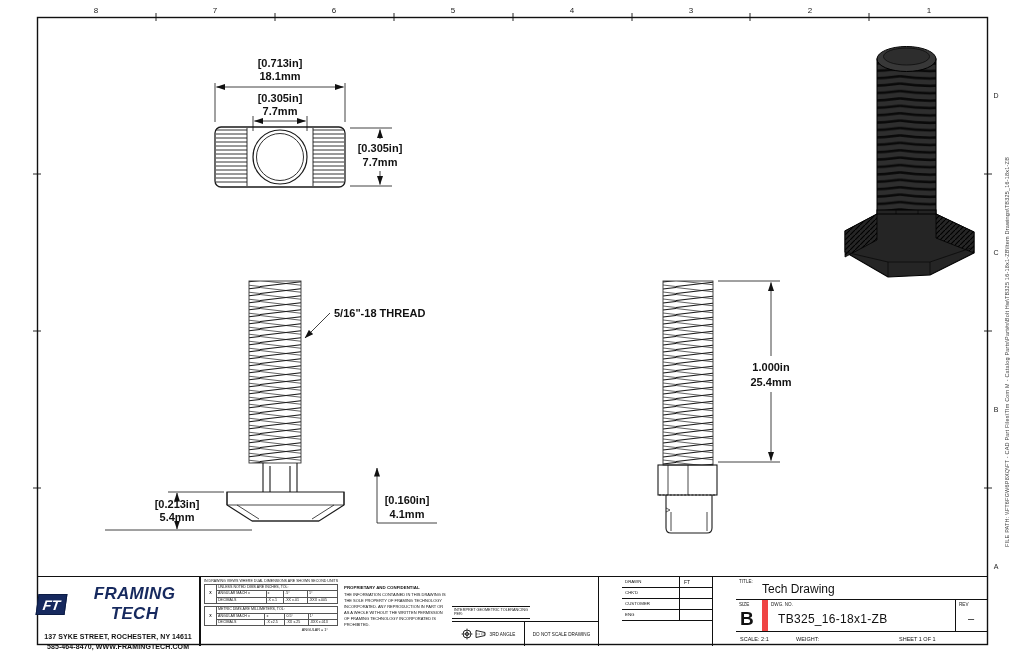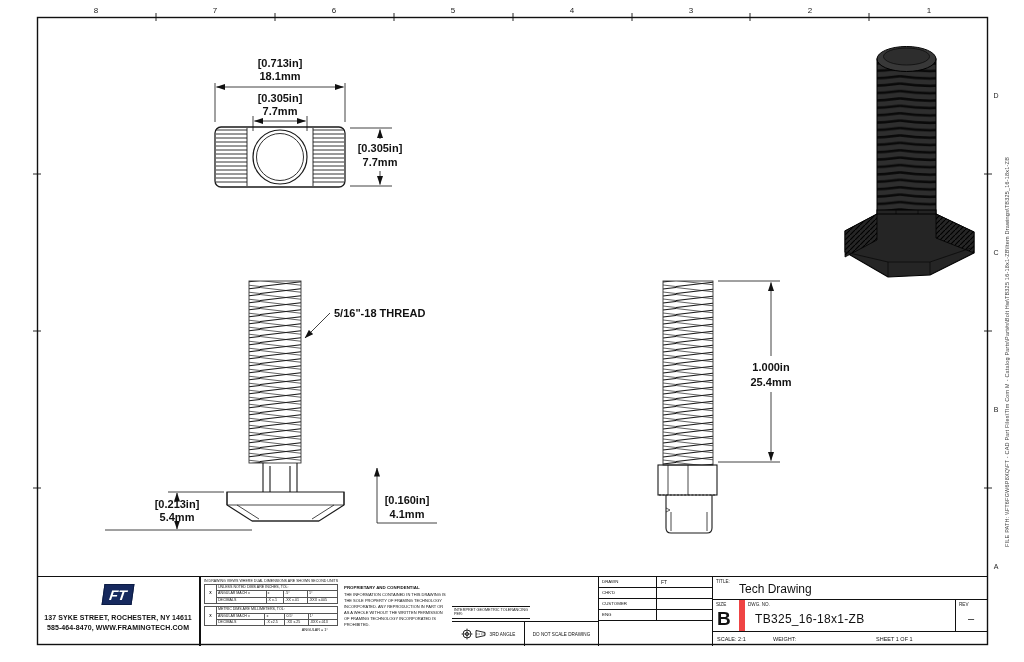--- a/index.html
+++ b/index.html
@@ -6,21 +6,21 @@
   body{width:1024px;height:662px;position:relative;font-family:"Liberation Sans",sans-serif;overflow:hidden;}
   svg text{font-family:"Liberation Sans",sans-serif;}
   .dim{font-size:11px;font-weight:700;fill:#111;text-anchor:middle;}
   .dimL{font-size:11px;font-weight:700;fill:#111;}
   .zone{font-size:8px;fill:#222;text-anchor:middle;}
   .zletter{font-size:7px;fill:#222;text-anchor:middle;}
   .fpath{font-size:5.5px;fill:#444;letter-spacing:.2px;text-anchor:middle;}
   #footer{position:absolute;left:37px;top:576px;width:951px;height:69px;border-top:1px solid #111;box-sizing:border-box;font-size:5px;color:#111;}
   #footer *{box-sizing:border-box;}
   .sect{position:absolute;top:0;height:69px;}
-  .bl{border-left:1px solid #111;}
+  .bl{border-left:1px solid #111;padding-left:23px;}
   
   #logo-box{left:0;width:163px;text-align:center;}
   .logo-row{margin-top:7px;display:flex;align-items:center;justify-content:center;gap:4px;}
   .ft-emblem{display:inline-block;background:#16295e;color:#fff;font-style:italic;font-weight:900;font-size:14px;line-height:20px;width:30px;height:21px;transform:skewX(-8deg);border:1px solid #0c1c44;}
   .brand{font-style:italic;font-weight:900;font-size:17px;letter-spacing:.3px;color:#16295e;}
   .addr{font-size:7px;font-weight:600;letter-spacing:.1px;margin-top:8px;line-height:1.45;color:#111;}
   
   #tol-block{left:163px;width:140px;padding:1px 2px;}
   .tol-head{font-size:3.6px;white-space:nowrap;overflow:hidden;margin:1px 0 1px 1px;}
   table.tol{border-collapse:collapse;width:134px;margin:1px 0 2px 1px;}
@@ -209,20 +209,21 @@
     <path d="M845,252 L888,262 L930,262 L974,247" stroke="#0a0a0a" stroke-width="0.8" fill="none"></path>
     <path d="M888,262 L888,277 M930,262 L930,275" stroke="#0a0a0a" stroke-width="0.8" fill="none"></path>
   </g>
 </svg>
 
 <div id="footer">
 
   <div class="sect" id="logo-box" style="border-right:1px solid #111;">
     <div class="logo-row">
       <span class="ft-emblem">FT</span>
+      <span class="brand">FRAMING TECH</span>
     </div>
     <div class="addr">
       <div>137 SYKE STREET, ROCHESTER, NY 14611</div>
       <div>585-464-8470, WWW.FRAMINGTECH.COM</div>
     </div>
   </div>
 
   <div class="sect bl" id="tol-block">
     <div class="tol-head">IN DRAWING VIEWS WHERE DUAL DIMENSIONS ARE SHOWN SECOND UNITS ARE REF</div>
     <table class="tol">

